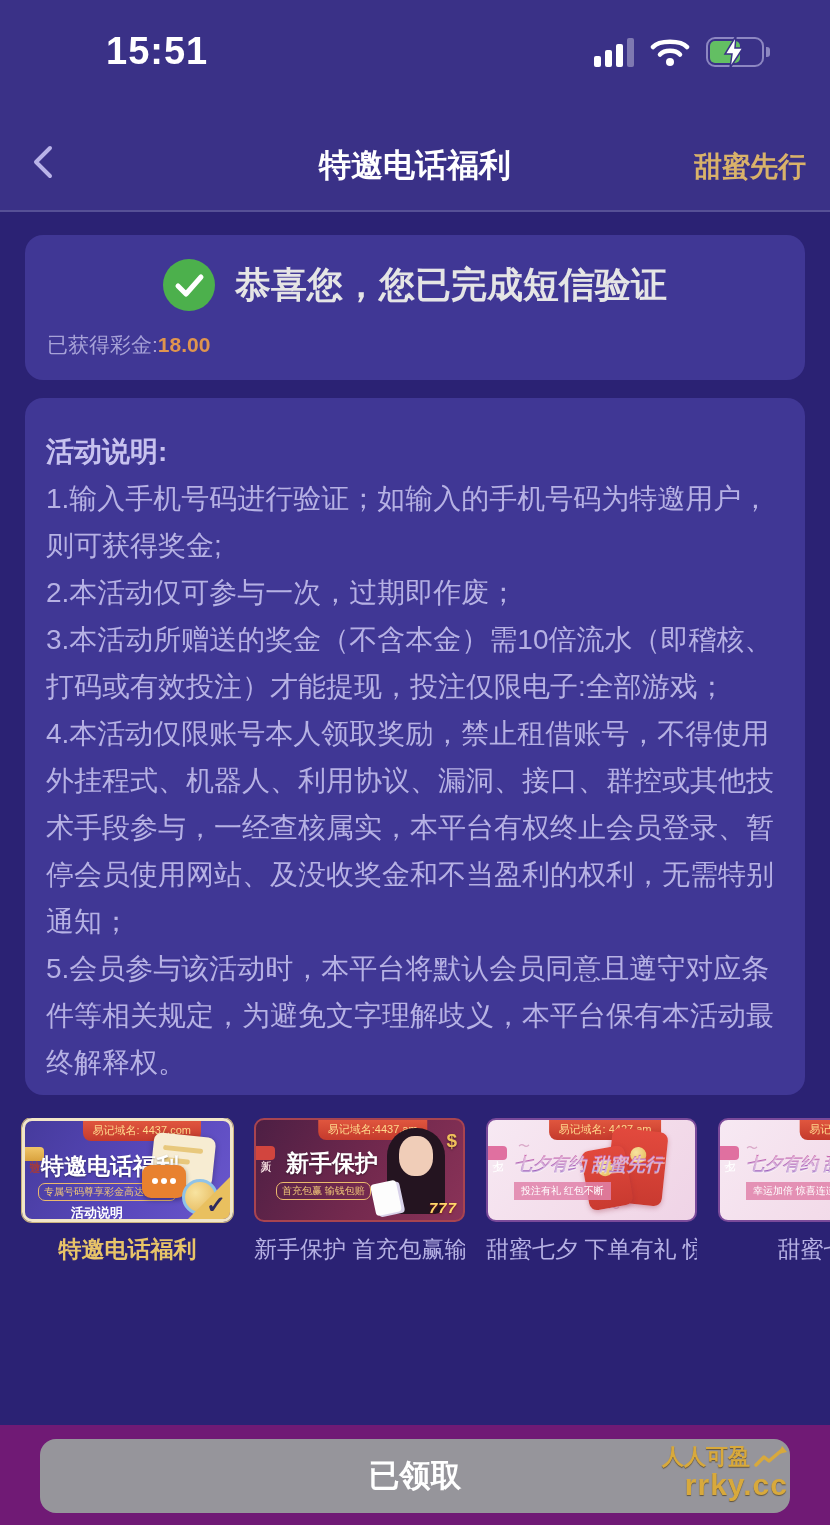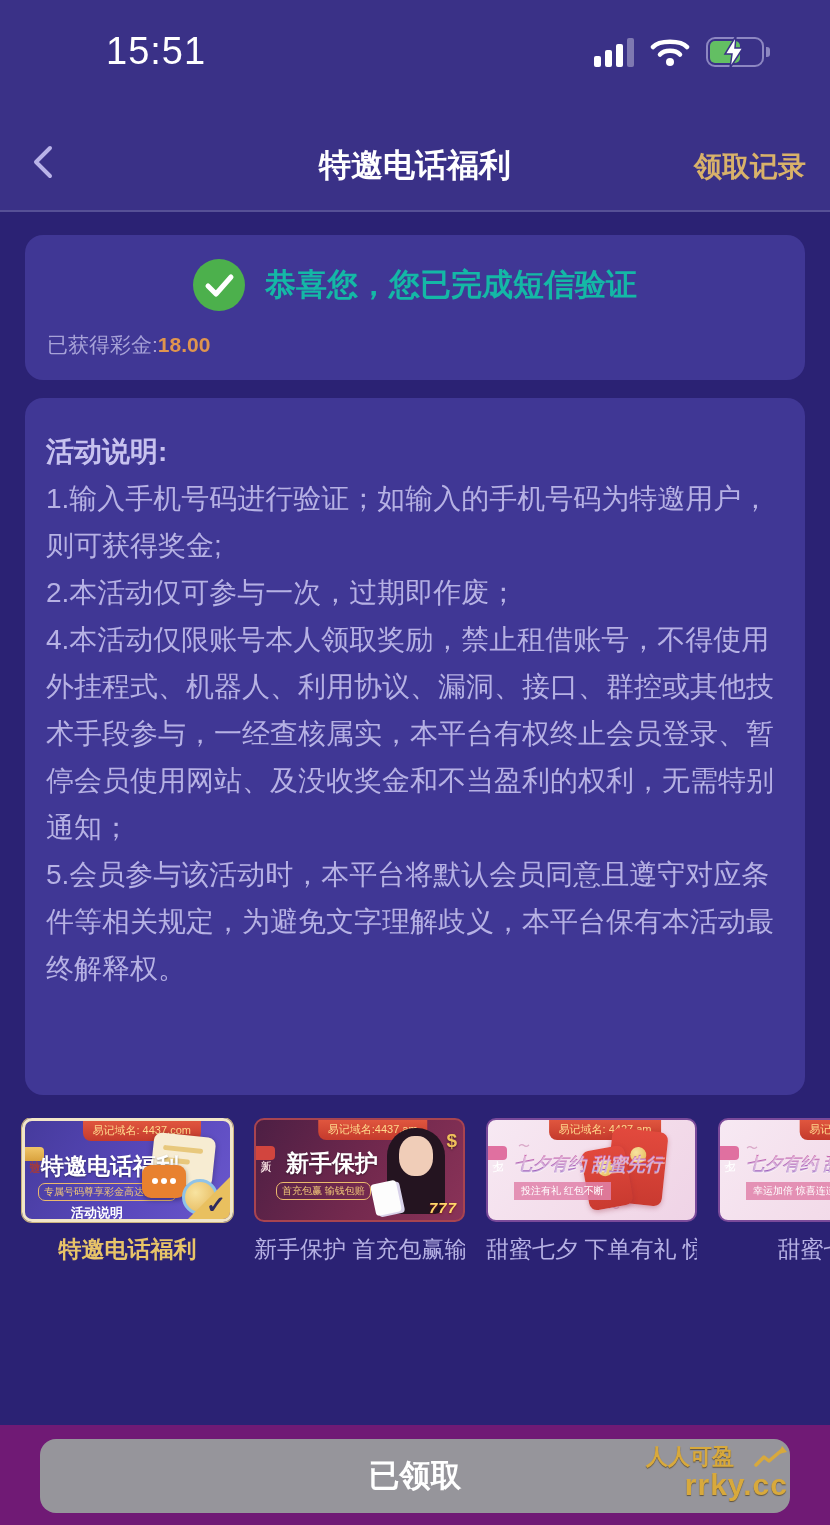--- a/index.html
+++ b/index.html
@@ -2,42 +2,42 @@
 <html><head>
 <meta charset="utf-8">
 <style>
   * { margin:0; padding:0; box-sizing:border-box; }
   html,body { width:830px; height:1525px; }
   body { font-family:"Liberation Sans", sans-serif; }
   .screen { position:relative; width:830px; height:1525px; background:#2b2274; overflow:hidden; }
 
   
   .top { position:absolute; top:0; left:0; width:830px; height:212px; background:#3a3187; border-bottom:2px solid #565096; }
-  .time { position:absolute; left:106px; top:30px; color:#fff; font-size:38px; font-weight:normal; letter-spacing:1px; }
+  .time { position:absolute; left:106px; top:30px; color:#fff; font-size:38px; font-weight:bold; letter-spacing:1px; }
   .status-icons { position:absolute; right:66px; top:36px; display:flex; align-items:center; gap:16px; }
   .signal { display:flex; align-items:flex-end; gap:4px; height:30px; }
   .signal i { display:block; width:7px; border-radius:2px; background:#fff; }
   .signal i:nth-child(1){height:11px;} .signal i:nth-child(2){height:17px;}
   .signal i:nth-child(3){height:23px;} .signal i:nth-child(4){height:29px; background:rgba(255,255,255,.35);}
   .battery { position:relative; width:58px; height:30px; }
   .battery .shell { position:absolute; inset:0; border:2.5px solid #8d87c2; border-radius:9px; }
   .battery .fill { position:absolute; left:4px; top:4px; width:30px; height:22px; background:#63bf63; border-radius:5px; }
   .battery .nub { position:absolute; right:-6px; top:10px; width:4px; height:10px; background:#8d87c2; border-radius:0 3px 3px 0; }
   .battery svg { position:absolute; left:14px; top:-2px; }
 
   
   .back-btn { position:absolute; left:24px; top:140px; width:40px; height:44px; }
   .nav-title { position:absolute; left:0; right:0; top:144px; text-align:center; color:#fff; font-size:32px; font-weight:bold; }
   .history-link { position:absolute; right:24px; top:148px; color:#d9b26a; font-size:28px; font-weight:bold; }
 
   
   .success-card { position:absolute; left:25px; top:235px; width:780px; height:145px; background:#403795; border-radius:18px; }
   .success-row { display:flex; align-items:center; justify-content:center; gap:20px; padding-top:24px; }
   .check-circle { width:52px; height:52px; flex:0 0 auto; }
-  .success-title { color:#14b8a6; font-size:31px; font-weight:bold; }
+  .success-title { color:#e5e5e5; font-size:36px; font-weight:bold; }
   .bonus-line { position:absolute; left:22px; top:96px; font-size:21px; }
   .bonus-label { color:#a7a2d8; }
   .bonus-amount { color:#e0954e; font-weight:600; }
 
   
   .rules-panel { position:absolute; left:25px; top:398px; width:780px; height:697px; background:#403795; border-radius:18px; padding:30px 21px; overflow:hidden; }
   .rules-title { color:#c7c2ef; font-size:28px; font-weight:bold; line-height:47px; }
   .rules-panel p { color:#b6b1e4; font-size:28px; line-height:47px; }
 
   
@@ -86,21 +86,21 @@
   .env { position:absolute; background:linear-gradient(#e2493d,#c93a30); border-radius:8px; box-shadow:0 2px 5px rgba(150,40,60,.35); }
   .env::after { content:""; position:absolute; left:50%; top:34%; transform:translate(-50%,-50%); width:16px; height:16px; border-radius:50%; background:radial-gradient(circle at 35% 35%,#f8e3a0,#e3b352); }
   .env-1 { right:30px; top:10px; width:56px; height:74px; transform:rotate(6deg); }
   .env-2 { right:66px; top:28px; width:44px; height:60px; transform:rotate(-10deg); }
   .bird { position:absolute; color:#d9a8c8; font-size:12px; }
 
   
   .bottom-bar { position:absolute; left:0; top:1425px; width:830px; height:100px; background:#701a75; }
   .claim-button { position:absolute; left:40px; top:14px; width:750px; height:74px; background:#96959b; border-radius:16px; border:none; color:#fff; font-size:31px; font-weight:600; font-family:"Liberation Sans", sans-serif; display:flex; align-items:center; justify-content:center; }
   .watermark { position:absolute; right:42px; top:20px; text-align:right; line-height:1.05; pointer-events:none; }
-  .wm-row1 { display:flex; align-items:center; gap:20px; justify-content:flex-end; }
+  .wm-row1 { display:flex; align-items:center; gap:4px; justify-content:flex-end; }
   .wm-name { color:#d8a93c; font-size:22px; font-weight:bold; text-shadow:0 1px 1px rgba(60,40,0,.6); }
   .wm-url { color:#d8a93c; font-size:30px; font-weight:bold; text-shadow:0 1px 1px rgba(60,40,0,.6); letter-spacing:1px; }
 </style>
 </head>
 <body>
 
 <div class="screen">
 
   <div class="top">
     <div class="time">15:51</div>
@@ -124,40 +124,41 @@
             <polygon points="16,1 5,19 12,19 10,33 23,13 15,13" fill="#ffffff" stroke="#3a3187" stroke-width="1.5"></polygon>
           </svg>
       </div>
     </div>
     <div class="back-btn">
       <svg width="40" height="44" viewBox="0 0 40 44">
           <polyline points="26,8 12,22 26,36" stroke="#b9b3e8" stroke-width="4" fill="none" stroke-linecap="round" stroke-linejoin="round"></polyline>
         </svg>
     </div>
     <div class="nav-title">特邀电话福利</div>
-    <div class="history-link">领取记录</div>
+    <div class="history-link">甜蜜先行</div>
   </div>
 
   <div class="success-card">
     <div class="success-row">
       <svg class="check-circle" viewBox="0 0 52 52">
         <circle cx="26" cy="26" r="26" fill="#4cb04c"></circle>
         <polyline points="15,27 23,35 38,18" stroke="#ffffff" stroke-width="5" fill="none" stroke-linecap="round" stroke-linejoin="round"></polyline>
       </svg>
       <div class="success-title">恭喜您，您已完成短信验证</div>
     </div>
     <div class="bonus-line">
       <span class="bonus-label">已获得彩金:</span><span class="bonus-amount">18.00</span>
     </div>
   </div>
 
   <div class="rules-panel">
     <div class="rules-title">活动说明:</div>
     <p>1.输入手机号码进行验证；如输入的手机号码为特邀用户，则可获得奖金;</p>
     <p>2.本活动仅可参与一次，过期即作废；</p>
+    <p>3.本活动所赠送的奖金（不含本金）需10倍流水（即稽核、打码或有效投注）才能提现，投注仅限电子:全部游戏；</p>
     <p>4.本活动仅限账号本人领取奖励，禁止租借账号，不得使用外挂程式、机器人、利用协议、漏洞、接口、群控或其他技术手段参与，一经查核属实，本平台有权终止会员登录、暂停会员使用网站、及没收奖金和不当盈利的权利，无需特别通知；</p>
     <p>5.会员参与该活动时，本平台将默认会员同意且遵守对应条件等相关规定，为避免文字理解歧义，本平台保有本活动最终解释权。</p>
   </div>
 
   <div class="banner-strip">
     <div class="banner-list">
 
       <div class="banner-item selected">
         <div class="banner-img b1">
           <span class="ribbon">易记域名: 4437.com</span>

